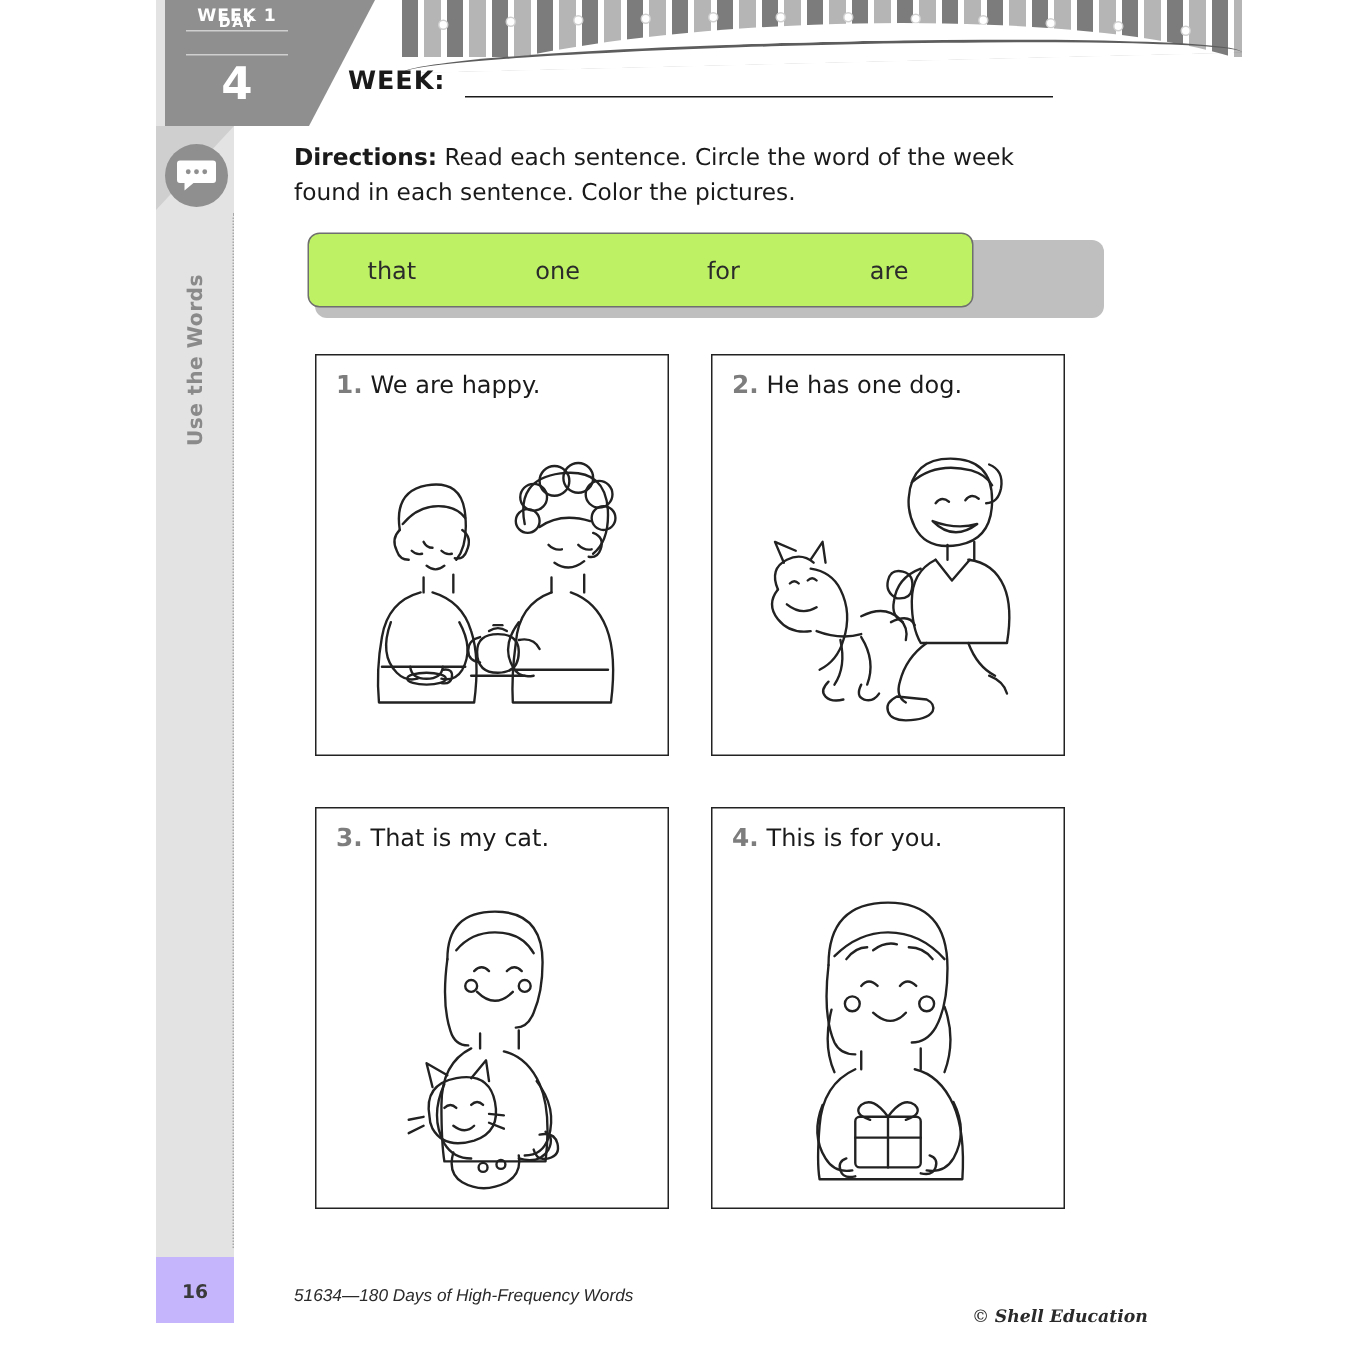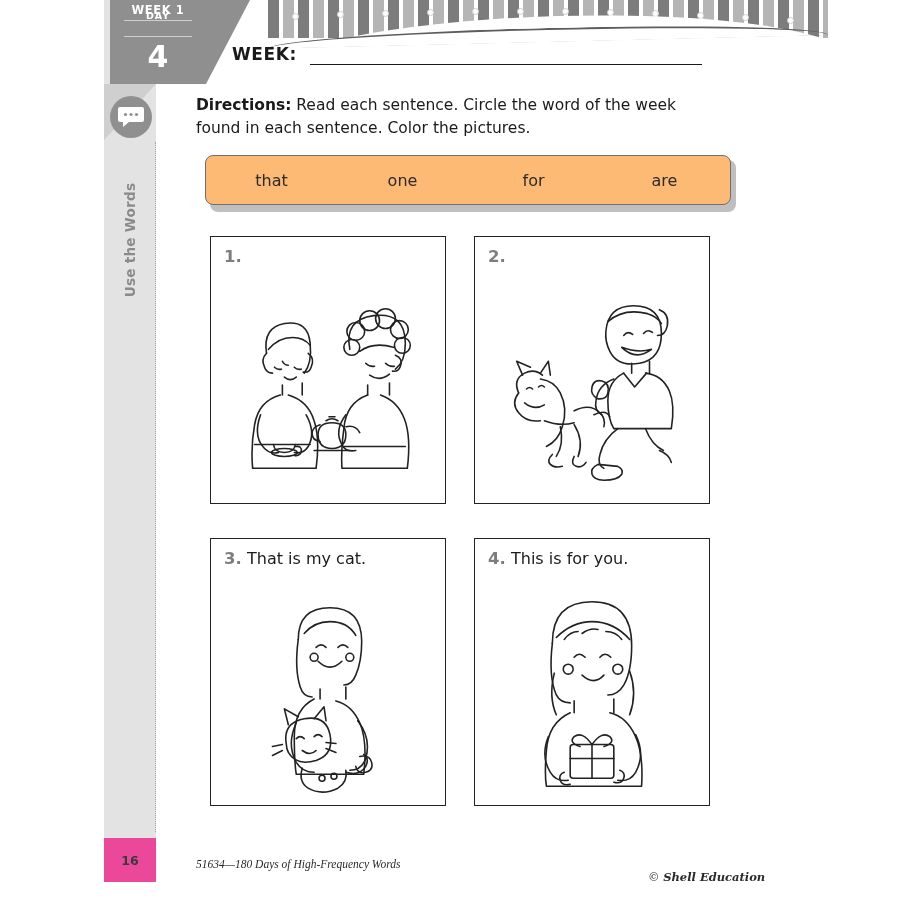--- a/index.html
+++ b/index.html
@@ -149,22 +149,22 @@
 
   
   .wordbank-shadow {
     position: absolute; left: 210px; top: 160px;
     width: 526px; height: 52px;
     background: #bfbfbf;
     border-radius: 8px;
   }
   .wordbank {
     position: absolute; left: 205px; top: 155px;
-    width: 526px; height: 50px;
-    background: #fdba74;
+    width: 444px; height: 50px;
+    background: #bef264;
     border: 1.5px solid #6f6f6f;
     border-radius: 8px;
     display: flex; align-items: center;
   }
   .wordbank .w {
     flex: 1; text-align: center;
     font-family: "DejaVu Sans", sans-serif;
     font-size: 16px; color: #2b2b2b;
   }
 
@@ -191,30 +191,30 @@
   .box .art svg { display: block; width: 100%; height: 100%; }
 
   #box1 { left: 210px; top: 236px; }
   #box2 { left: 474px; top: 236px; }
   #box3 { left: 210px; top: 538px; }
   #box4 { left: 474px; top: 538px; }
 
   
   .footer-box {
     position: absolute; left: 104px; top: 838px; width: 52px; height: 44px;
-    background: #ec4899;
+    background: #c4b5fd;
     display: flex; align-items: center; justify-content: center;
   }
   .footer-box span {
     font-family: "DejaVu Sans", sans-serif;
     font-size: 12.5px; color: #3a3a3a; font-weight: bold;
   }
   .footer-left {
     position: absolute; left: 196px; top: 858px;
-    font-family: Liberation Serif, serif;
+    font-family: Liberation Sans, sans-serif;
     font-style: italic; font-size: 11.5px; color: #2a2a2a; text-align: right;
   }
   .footer-right {
     position: absolute; left: 648px; top: 858px;
     font-family: "DejaVu Serif", serif;
     font-style: italic; font-size: 11.5px; color: #2a2a2a; margin-top: 12px;
   }
   .footer-right b { font-weight: bold; }
 
   
@@ -287,20 +287,21 @@
   <div class="wordbank-shadow"></div>
   <div class="wordbank">
     <div class="w">that</div>
     <div class="w">one</div>
     <div class="w">for</div>
     <div class="w">are</div>
   </div>
 
   <div class="box" id="box1">
     <div class="num">1.</div>
+    <div class="sentence">We are happy.</div>
     <div class="art">
       <svg viewBox="0 0 236 228" fill="none" stroke="#222" stroke-width="1.6" stroke-linecap="round" stroke-linejoin="round">
 
         <path d="M56 78 q-4 -26 18 -30 q24 -4 26 20 q2 20 -6 30"></path>
         <path d="M58 74 q10 -12 24 -12 q12 0 18 8"></path>
         <path d="M72 86 q2 4 6 4"></path>
         <path d="M64 92 q3 3 7 2"></path>
         <path d="M84 92 q3 3 7 2"></path>
         <path d="M74 102 q6 5 12 0"></path>
         <path d="M56 78 q-6 6 -2 14 q2 6 8 6"></path>
@@ -341,20 +342,21 @@
         <path d="M136 152 q10 -2 14 6"></path>
         <path d="M116 146 q6 -4 12 0"></path>
         <path d="M119 142 l6 0"></path>
         <path d="M104 176 l36 0"></path>
       </svg>
     </div>
   </div>
 
   <div class="box" id="box2">
     <div class="num">2.</div>
+    <div class="sentence">He has one dog.</div>
     <div class="art">
       <svg viewBox="0 0 236 228" fill="none" stroke="#222" stroke-width="1.6" stroke-linecap="round" stroke-linejoin="round">
 
         <path d="M132 56 q2 -26 28 -26 q28 0 28 28 q0 26 -22 30 q-22 4 -30 -12 q-5 -10 -4 -20"></path>
         <path d="M134 46 q16 -14 40 -8 q10 3 14 10"></path>
         <path d="M186 34 q10 4 8 16 q-2 10 -10 10"></path>
         <path d="M150 60 q4 -5 9 -1"></path>
         <path d="M170 58 q4 -5 9 -1"></path>
         <path d="M148 72 q14 14 30 2 q-14 4 -30 -2 Z"></path>
 

